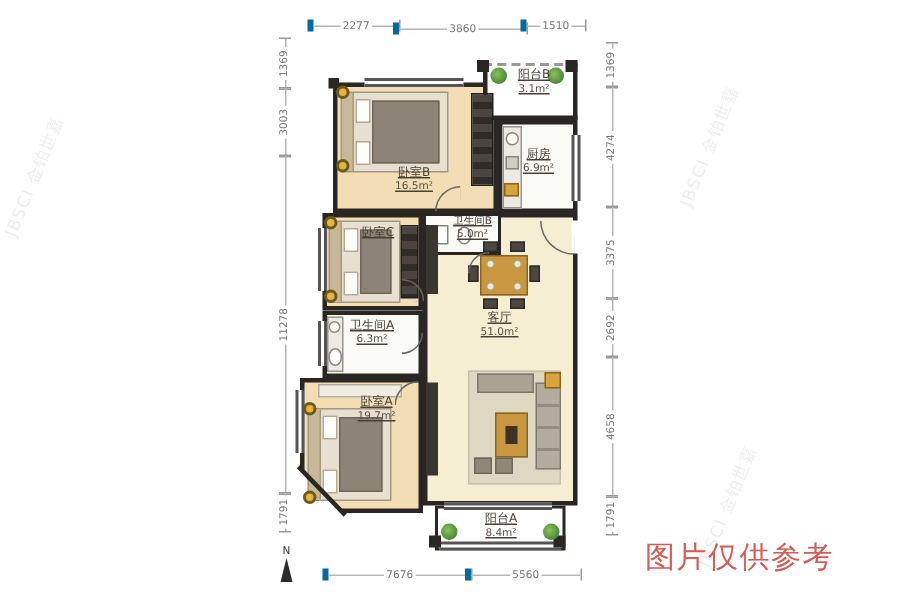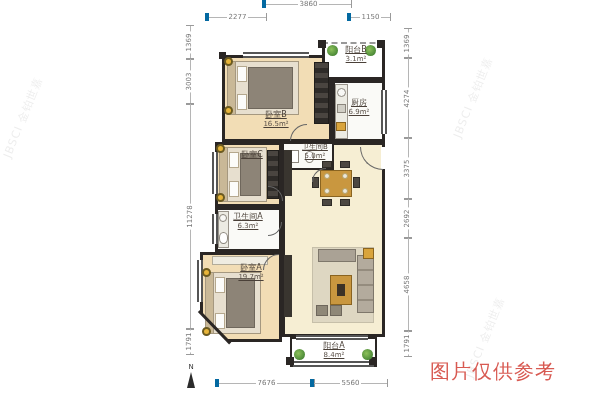--- a/index.html
+++ b/index.html
@@ -185,37 +185,41 @@
       <span class="area">5.0m²</span>
   </div>
   <div class="label" style="left:232px;top:150px;width:40px;">
     <span class="name">卧室C</span>
       <span class="area"></span>
   </div>
   <div class="label" style="left:222px;top:212px;width:52px;">
     <span class="name">卫生间A</span>
       <span class="area">6.3m²</span>
   </div>
+  <div class="label" style="left:307px;top:207px;width:52px;">
+    <span class="name">客厅</span>
+      <span class="area">51.0m²</span>
+  </div>
   <div class="label" style="left:226px;top:263px;width:50px;">
     <span class="name">卧室A</span>
       <span class="area">19.7m²</span>
   </div>
   <div class="label" style="left:312px;top:341px;width:44px;">
     <span class="name">阳台A</span>
       <span class="area">8.4m²</span>
   </div>
 
   <div class="dimh" style="left:205px;top:13px;width:57px;">
       <span>2277</span>
     </div>
-  <div class="dimh" style="left:262px;top:0;width:85px;text-align:center;">
+  <div class="dimh" style="left:262px;top:15px;width:85px;text-align:center;">
       <span>3860</span>
     </div>
   <div class="dimh" style="left:347px;top:13px;width:39px;">
-      <span>1150</span>
+      <span>1510</span>
     </div>
 
   <div class="dimh" style="left:215px;top:379px;width:95px;">
       <span>7676</span>
     </div>
   <div class="dimh" style="left:310px;top:379px;width:73px;">
       <span>5560</span>
     </div>
 
   <div class="dimv" style="left:186px;top:25px;height:33px;">

